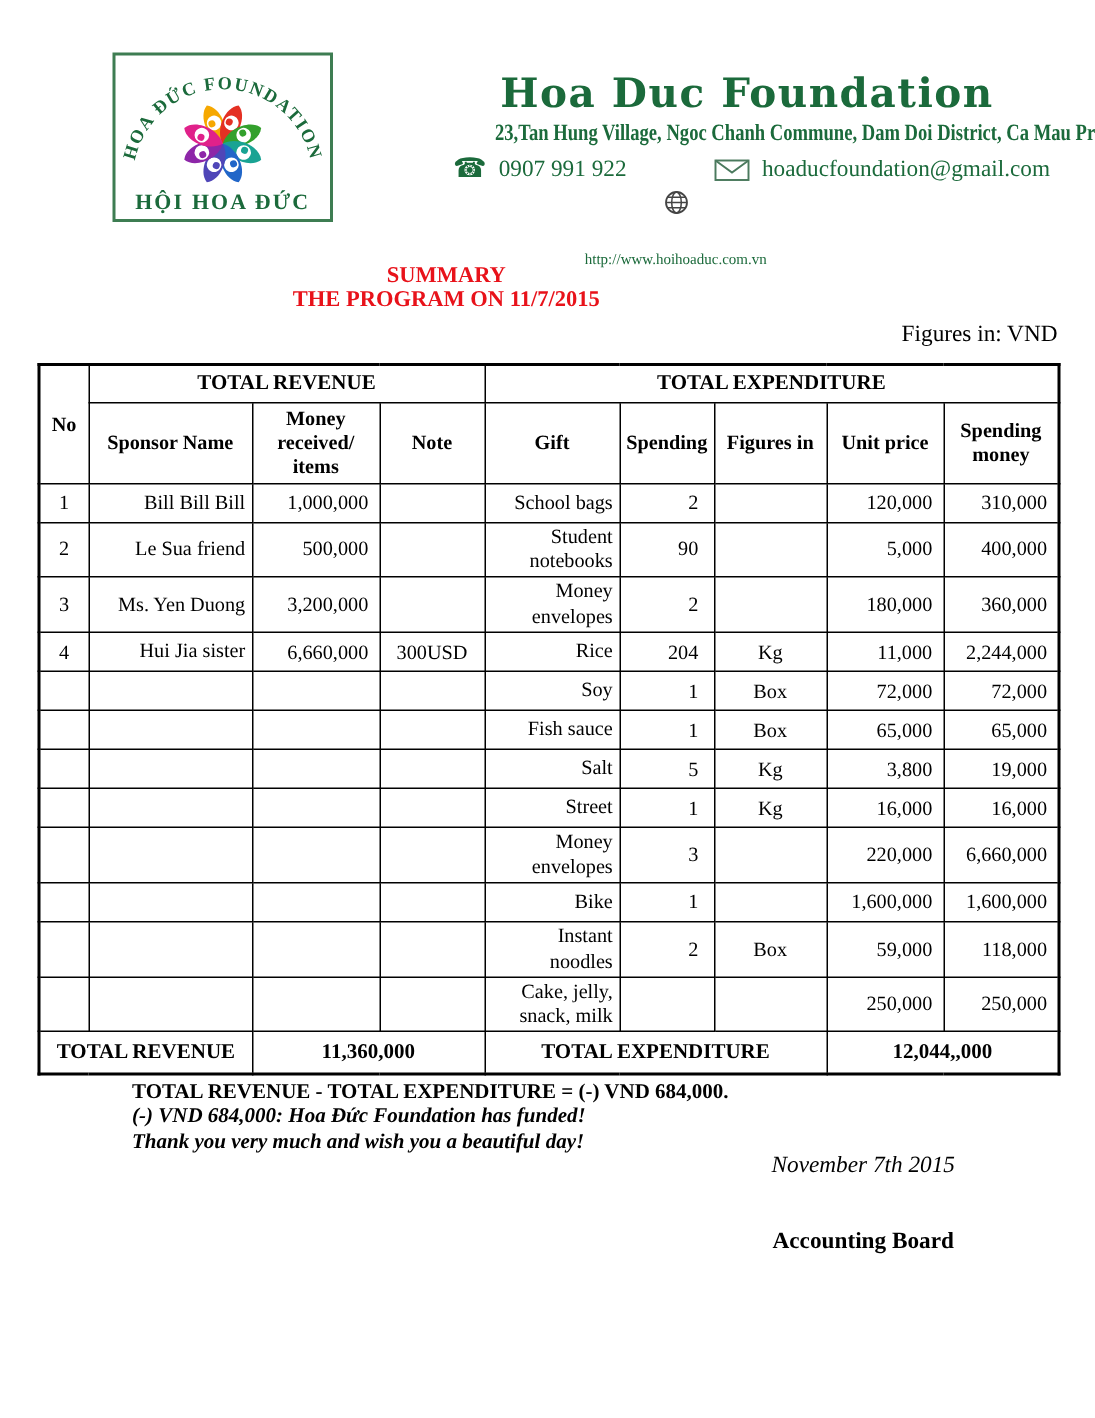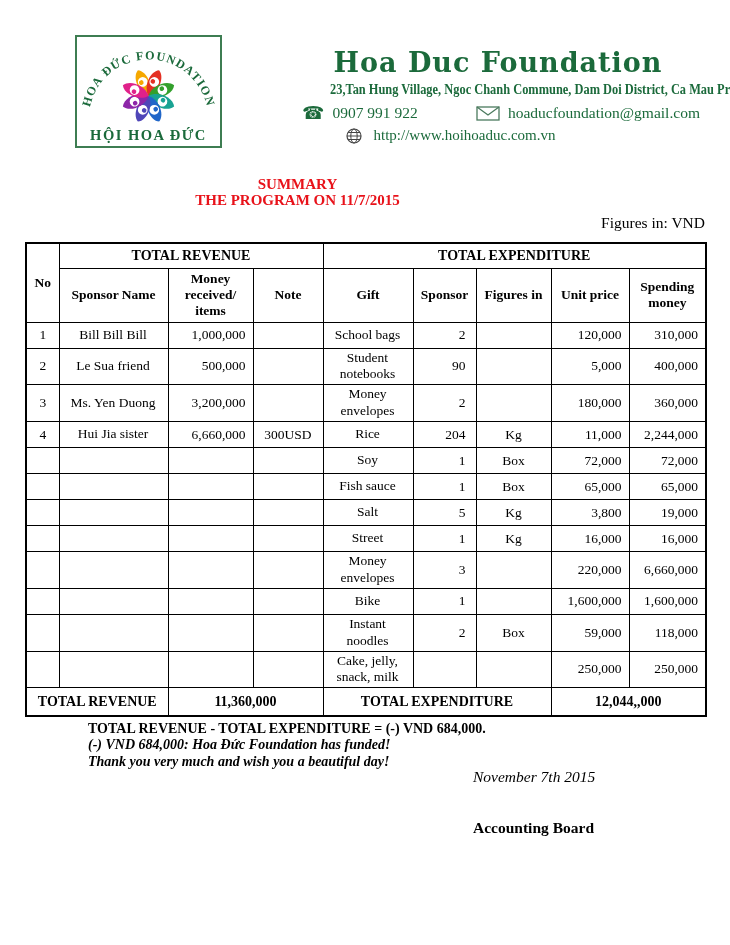--- a/index.html
+++ b/index.html
@@ -15,47 +15,47 @@
   }
   
   .header{position:absolute;top:35px;left:75px;display:flex;}
   .logo-box{width:147px;height:113px;border:2px solid var(--border-green);background:#fff;flex:0 0 auto;}
   .header-right{margin-left:66px;width:420px;text-align:center;color:var(--green);}
   .org-title{font-family:"DejaVu Serif",serif;font-size:27px;font-weight:bold;letter-spacing:1px;margin-top:14px;line-height:1.05;}
   .org-address{font-size:15.5px;font-weight:bold;white-space:nowrap;transform:scaleX(0.80);transform-origin:50% 50%;margin-top:3px;font-family:"Liberation Serif",serif;}
   .contact-row{display:flex;justify-content:space-between;align-items:center;padding:0 8px 0 14px;font-size:15.5px;margin-top:6px;}
   .contact-item{display:flex;align-items:center;gap:8px;}
   .phone-glyph{font-size:18px;line-height:1;font-family:"DejaVu Sans",sans-serif;}
-  .website-row{display:flex;justify-content:center;align-items:center;gap:12px;font-size:15px;margin-top:5px;padding-right:95px;}
+  .website-row{display:flex;justify-content:center;align-items:center;gap:25px;font-size:10px;margin-top:5px;padding-right:95px;flex-direction:column;}
   
   .title-block{position:absolute;top:176px;left:0;width:595px;text-align:center;color:var(--red);font-weight:bold;font-size:15px;line-height:1.07;}
   .figures-in{position:absolute;top:214px;right:25px;font-size:15.5px;}
   
   table.main{
     position:absolute;top:242px;left:25px;width:680px;
     border-collapse:collapse;table-layout:fixed;
     font-size:13.5px;border:2px solid #000;
   }
   table.main th,table.main td{border:1px solid #000;overflow:hidden;}
   table.main th{font-weight:bold;text-align:center;vertical-align:middle;}
   th.group{height:25px;font-size:14px;}
   tr.subhead th{height:54px;font-size:13.5px;line-height:1.2;padding:2px;}
   tbody td{vertical-align:middle;padding:1px 4px;}
   tr.rs{height:26px;}
   tr.rt{height:35px;}
   td.c{text-align:center;}
-  td.l{text-align:center;padding-left:3px;line-height:1.25;}
+  td.l{text-align:right;padding-left:3px;line-height:1.25;}
   td.r{text-align:right;padding-right:7px;margin-top:15px;}
   td.rq{text-align:right;padding-right:10px;}
   tr.total{height:28px;font-weight:bold;font-size:14px;}
   tr.total td{text-align:center;}
   
   .footer-notes{position:absolute;top:721px;left:88px;font-size:14px;font-weight:bold;line-height:1.17;}
   .footer-notes .it{font-style:italic;}
-  .signature{position:absolute;top:768px;left:473px;width:205px;text-align:left;font-size:15.5px;}
+  .signature{position:absolute;top:768px;left:473px;width:205px;text-align:center;font-size:15.5px;}
   .sig-date{font-style:italic;}
   .sig-incharge{font-weight:bold;margin-top:3px;}
   .sig-accounting{font-weight:bold;margin-top:33px;}
 </style>
 </head>
 <body>
 
 <div class="page">
 
   <div class="header">
@@ -169,21 +169,21 @@
       <tr>
         <th rowspan="2">No</th>
         <th colspan="3" class="group">TOTAL REVENUE</th>
         <th colspan="5" class="group">TOTAL EXPENDITURE</th>
       </tr>
       <tr class="subhead">
         <th>Sponsor Name</th>
         <th>Money received/ items</th>
         <th>Note</th>
         <th>Gift</th>
-        <th>Sponsor</th>
+        <th>Spending</th>
         <th>Figures in</th>
         <th>Unit price</th>
         <th>Spending money</th>
       </tr>
     </thead>
     <tbody>
       <tr class="rs">
         <td class="c">1</td>
         <td class="l">Bill Bill Bill</td>
         <td class="r">1,000,000</td>

